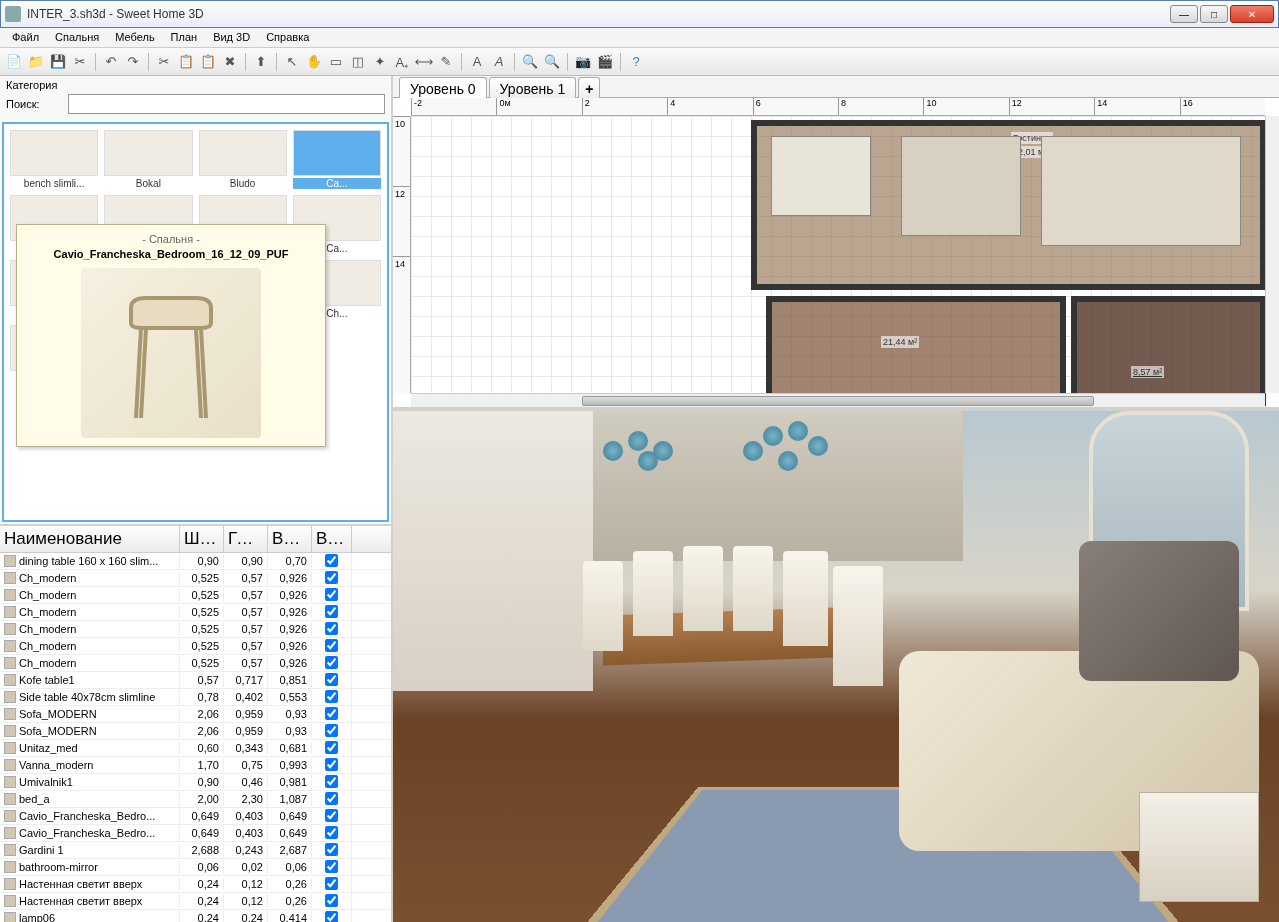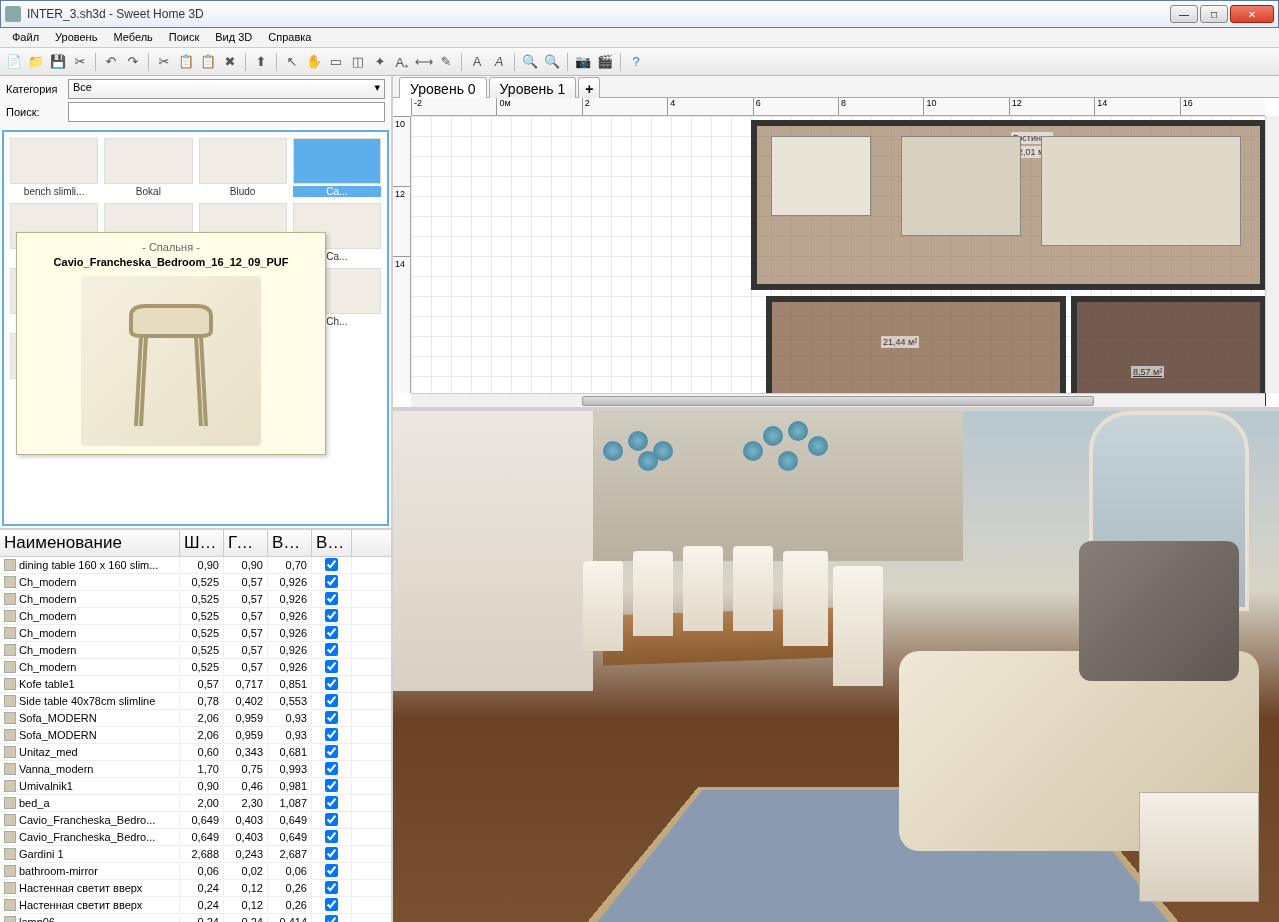--- a/index.html
+++ b/index.html
@@ -107,23 +107,23 @@
   <div class="title">INTER_3.sh3d - Sweet Home 3D</div>
   <div class="win-btns">
     <div class="win-btn">—</div>
     <div class="win-btn">□</div>
     <div class="win-btn close">✕</div>
   </div>
 </div>
 
 <div class="menubar">
   <div class="mi">Файл</div>
-  <div class="mi">Уровень</div>
+  <div class="mi">Спальня</div>
   <div class="mi">Мебель</div>
-  <div class="mi">Поиск</div>
+  <div class="mi">План</div>
   <div class="mi">Вид 3D</div>
   <div class="mi">Справка</div>
 </div>
 
 <div class="toolbar">
   <div class="tb-btn">📄</div>
   <div class="tb-btn">📁</div>
   <div class="tb-btn">💾</div>
   <div class="tb-btn">✂</div>
   <div class="tb-sep"></div>
@@ -159,21 +159,20 @@
   <div class="tb-sep"></div>
   <div class="tb-btn" style="color:#3a7ac8;">?</div>
 </div>
 
 <div class="main">
 
   <div class="left-col">
     <div class="catalog-top">
       <div class="cat-row">
         <label>Категория</label>
-        <div class="cat-select"><span>Все</span> <span style="float:right">▾</span></div>
       </div>
       <div class="cat-row">
         <label>Поиск:</label>
         <input class="cat-input" value="" style="">
       </div>
     </div>
 
     <div class="catalog-body">
       <div class="cat-grid" id="cat-grid">
           <div class="cat-item">

